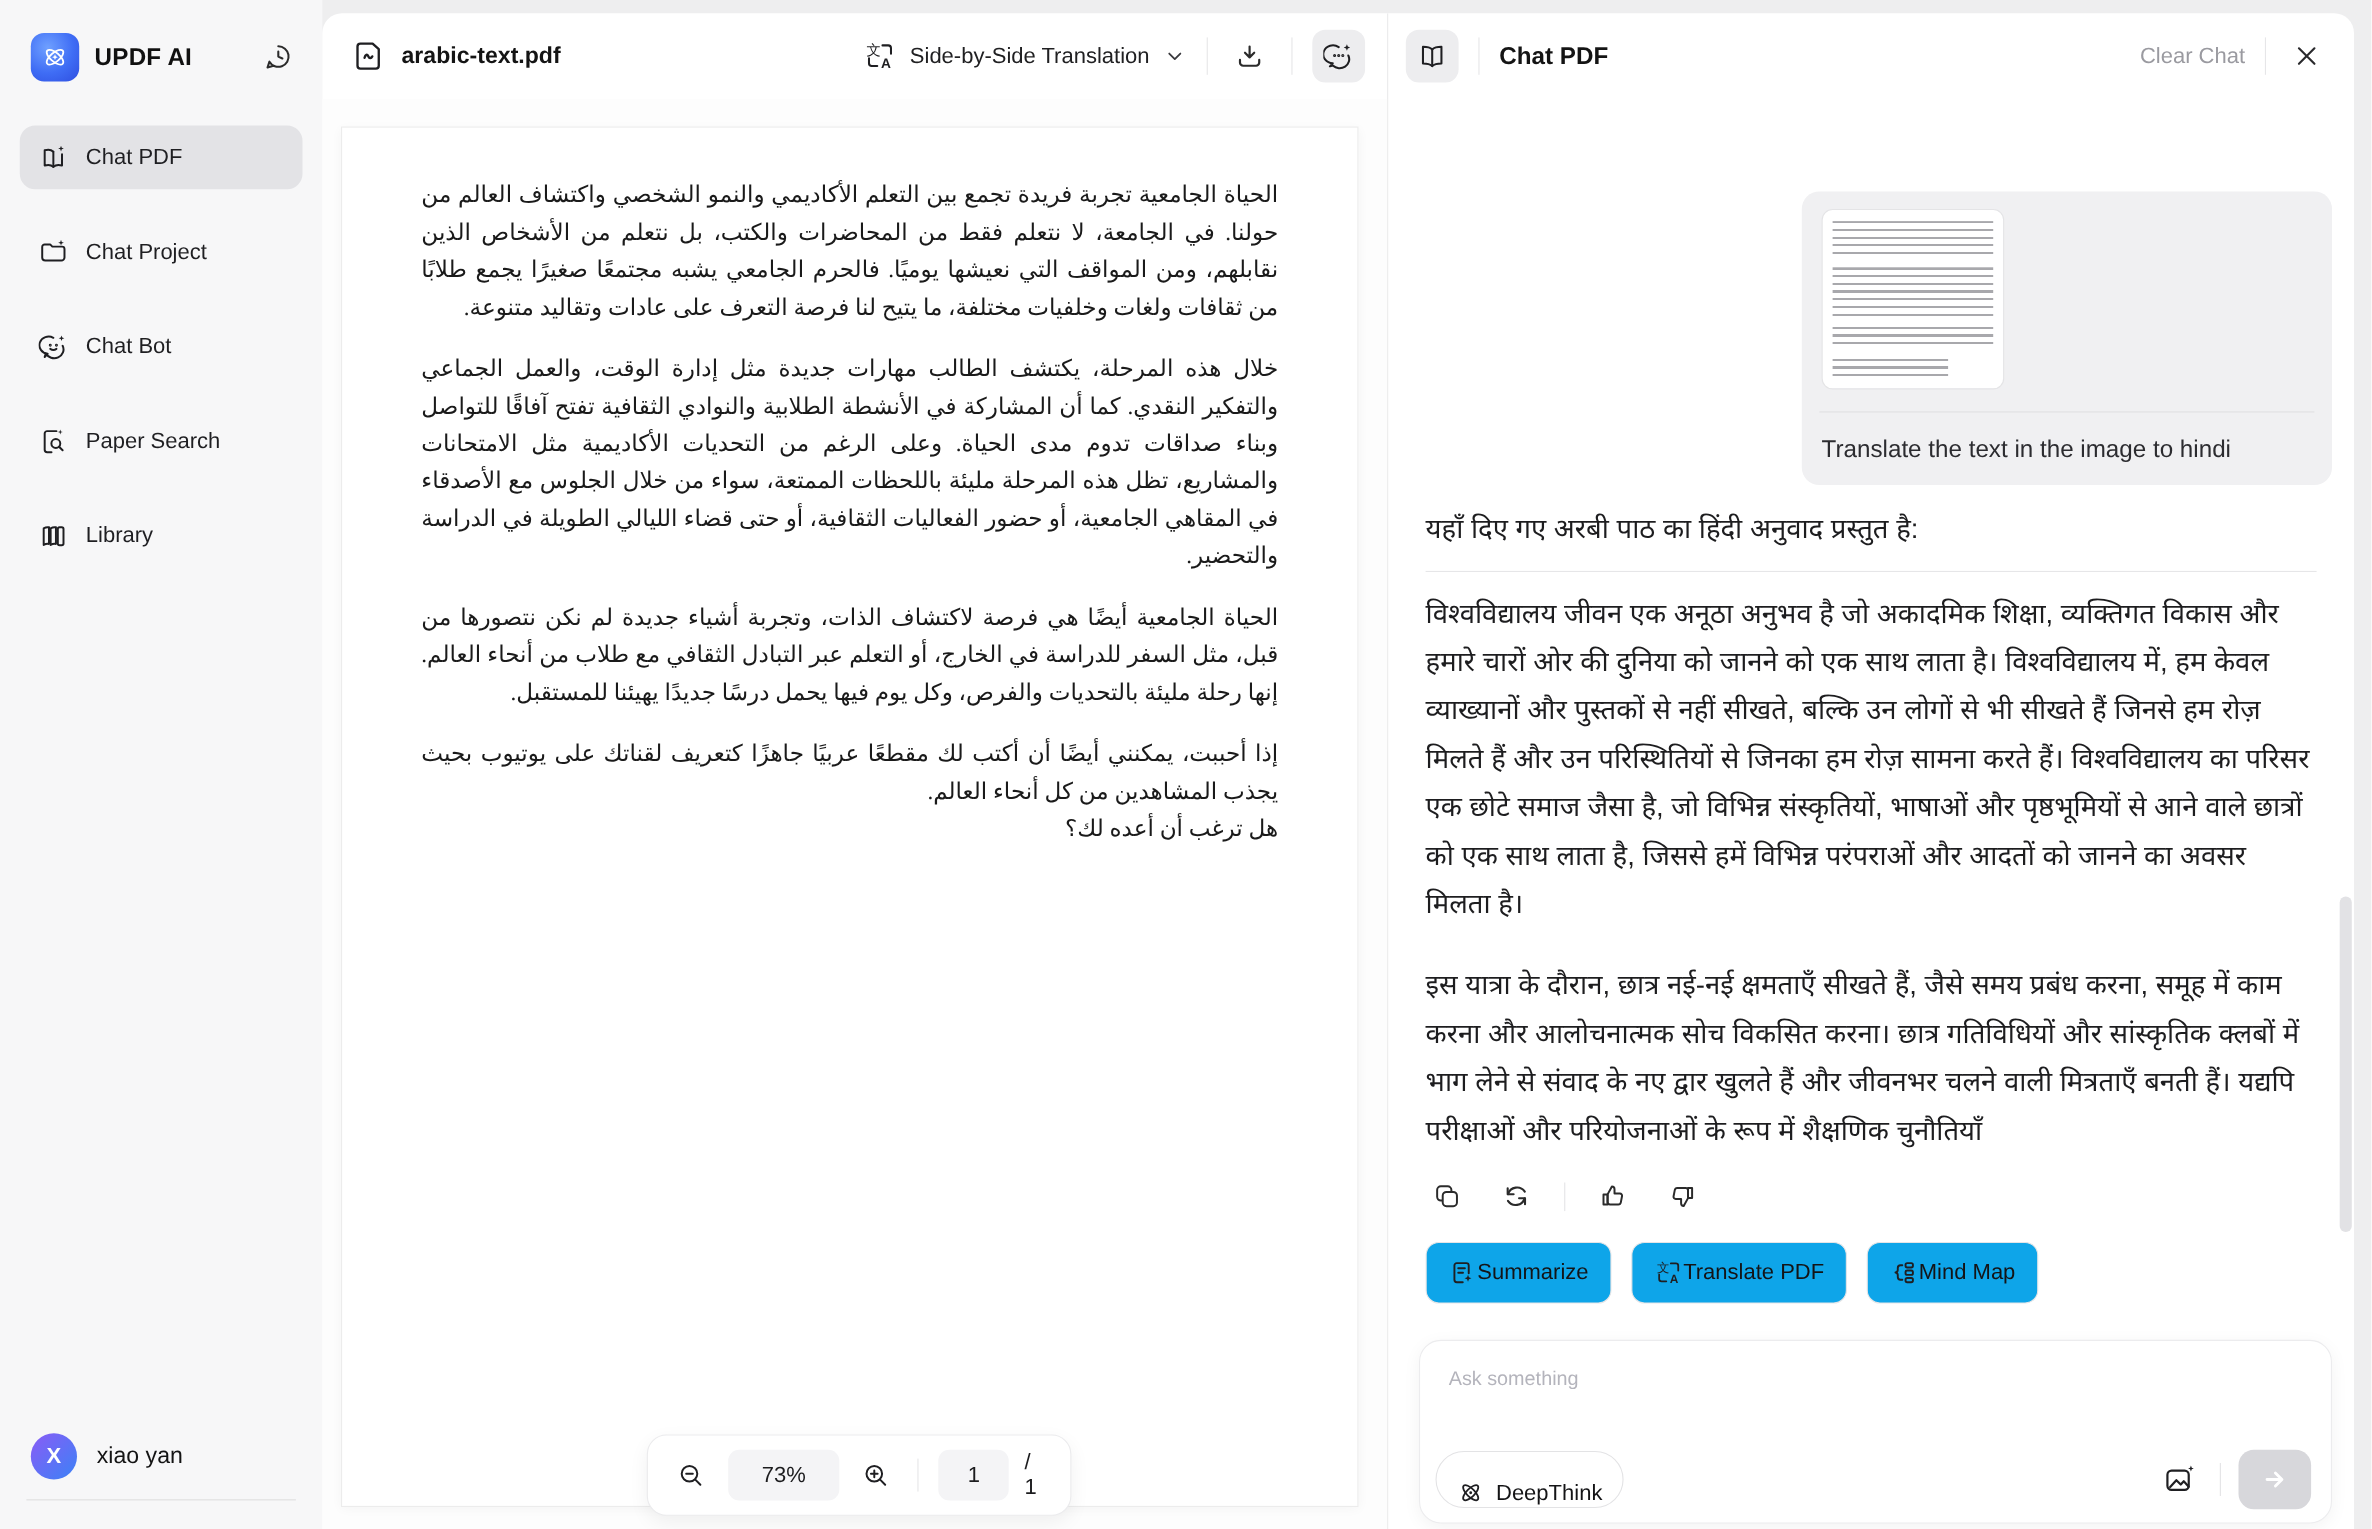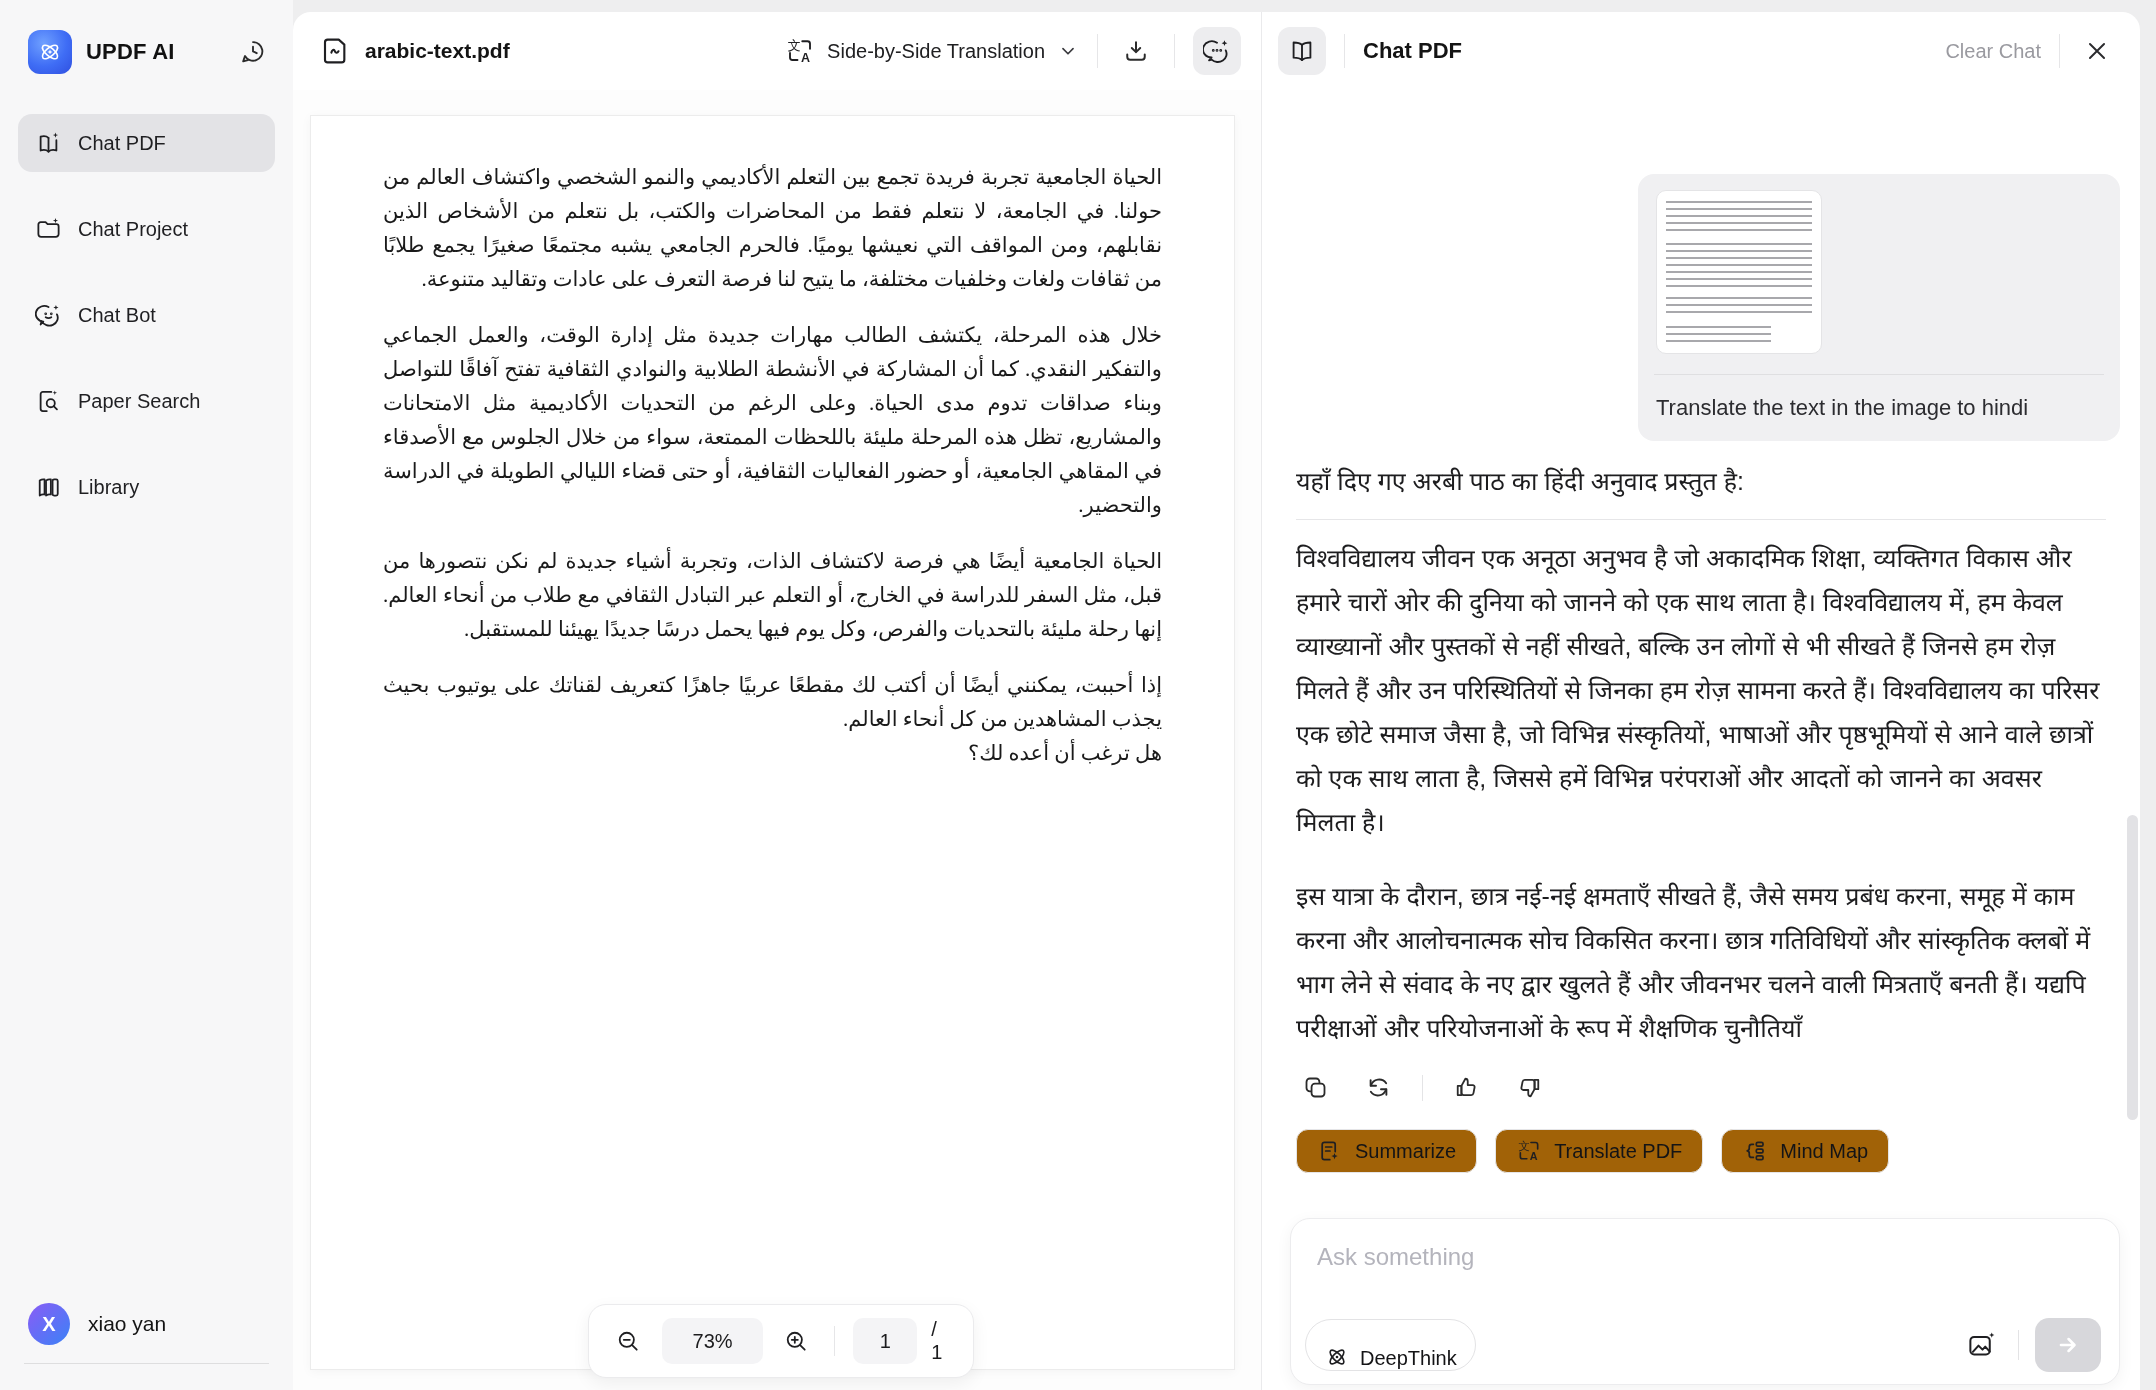--- a/index.html
+++ b/index.html
@@ -77,26 +77,26 @@
 
   .response { margin-top:22px; padding-right:14px; }
   .resp-intro { font-size:25px; color:#1d1d1f; line-height:36px; }
   .resp-hr { border:none; height:1px; background:#e6e6e8; margin:20px 0 16px 0; }
   .response p { font-size:25px; line-height:44px; color:#1d1d1f; margin-bottom:30px; }
   .response p:last-child { margin-bottom:0; }
 
   .action-row { display:flex; align-items:center; gap:24px; margin-top:18px; color:#343438; }
   .action-divider { width:1px; height:26px; background:#e4e4e6; }
   .suggest-row { display:flex; gap:18px; margin-top:22px; }
-  .suggest-btn { display:flex; align-items:center; gap:12px; background:#a16207; border:1px solid #e5e5e7; border-radius:12px;
-                 height:44px; padding:0 20px; font-size:20px; color:#141416; cursor:pointer; }
+  .suggest-btn { display:flex; align-items:center; background:#0ea5e9; border:1px solid #e5e5e7; border-radius:12px;
+                 height:56px; padding:0 20px; font-size:20px; color:#141416; cursor:pointer; }
 
   .input-card { position:absolute; left:28px; bottom:5px; width:830px; height:167px; background:#fff;
                 border:1px solid #ececee; border-radius:20px; box-shadow:0 4px 16px rgba(0,0,0,.05); }
-  .input-placeholder { position:absolute; left:26px; top:24px; font-size:24px; color:#b4b4bc; }
+  .input-placeholder { position:absolute; left:26px; top:24px; font-size:18px; color:#b4b4bc; }
   .input-bottom { position:absolute; left:14px; right:18px; bottom:12px; display:flex; align-items:center; }
   .deepthink-btn { display:flex; align-items:flex-end; gap:10px; border:1px solid #e3e3e5; background:#fff; border-radius:999px;
                    height:52px; padding:0 18px; font-size:20px; color:#141416; cursor:pointer; }
   .input-right { margin-left:auto; display:flex; align-items:center; gap:16px; }
   .in-divider { width:1px; height:30px; background:#e3e3e5; }
   .send-btn { width:66px; height:54px; border:none; border-radius:14px; background:#d7d7db; color:#fff;
               display:flex; align-items:center; justify-content:center; cursor:pointer; }
 
   .scroll-thumb { position:absolute; right:2px; top:803px; width:11px; height:305px; border-radius:6px; background:#e2e2e5; }
 

